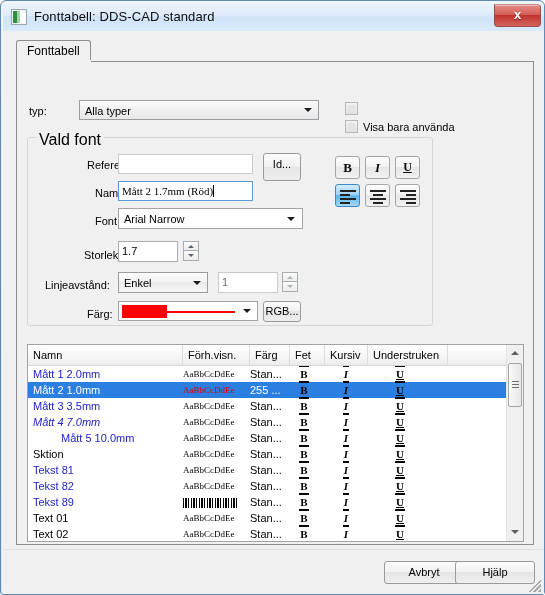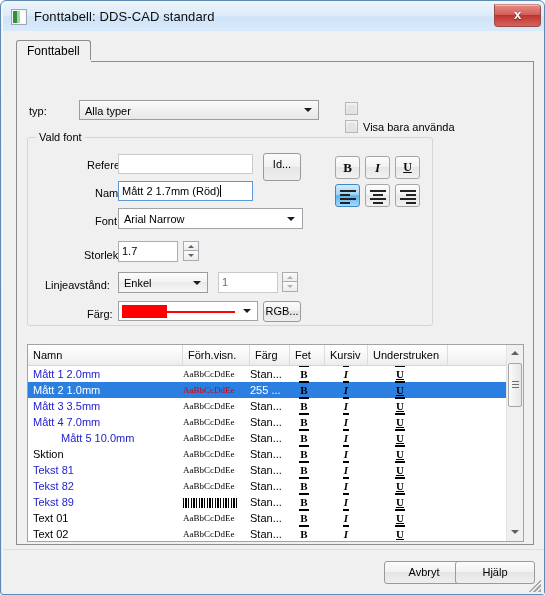--- a/index.html
+++ b/index.html
@@ -207,20 +207,21 @@
     font-family: "Liberation Sans", sans-serif;
     font-size: 11px;
     color: #000;
     padding: 0 3px;
     line-height: 18px;
     white-space: nowrap;
     overflow: hidden;
   }
   .tinput.focus {
     border-color: #5b9bd5;
+    font-family: Liberation Serif, serif;
   }
   .caret {
     display: inline-block;
     width: 1px;
     height: 12px;
     background: #000;
     vertical-align: -2px;
     margin-left: 0px;
   }
   .tinput.dis {
@@ -233,21 +234,21 @@
   .group {
     position: absolute;
     box-sizing: border-box;
     border: 1px solid #d5d5d5;
     border-top-color: #d5d5d5;
     background: transparent;
     border-radius: 3px;
   }
   .group-title {
     position: absolute;
-    font-size: 11px;
+    font-size: 16px;
     background: #f0f0f0;
     padding: 0 3px;
     white-space: nowrap;
   }
 
   
   .chk {
     position: absolute;
     width: 13px; height: 13px;
     box-sizing: border-box;
@@ -684,21 +685,21 @@
           </div>
           <div class="lvrow" style="top: 32px;">
             <div class="c name" style="color: rgb(34, 34, 204);">Mått 3  3.5mm</div>
             <div class="c prev" style="color: rgb(0, 0, 0);">AaBbCcDdEe</div>
             <div class="c col" style="color: rgb(0, 0, 0);">Stan...</div>
             <div class="c fet"><span class="glyph b">B</span></div>
             <div class="c kur"><span class="glyph i">I</span></div>
             <div class="c und"><span class="glyph u">U</span></div>
           </div>
           <div class="lvrow" style="top: 48px;">
-            <div class="c name" style="color: rgb(34, 34, 204);">Mått 4  7.0mm</div>
+            <div class="c name" style="color: rgb(34, 34, 204); font-style: italic;">Mått 4  7.0mm</div>
             <div class="c prev" style="color: rgb(0, 0, 0);">AaBbCcDdEe</div>
             <div class="c col" style="color: rgb(0, 0, 0);">Stan...</div>
             <div class="c fet"><span class="glyph b">B</span></div>
             <div class="c kur"><span class="glyph i">I</span></div>
             <div class="c und"><span class="glyph u">U</span></div>
           </div>
           <div class="lvrow" style="top: 64px;">
             <div class="c name" style="color: rgb(34, 34, 204); padding-left: 28px;">Mått 5 10.0mm</div>
             <div class="c prev" style="color: rgb(0, 0, 0);">AaBbCcDdEe</div>
             <div class="c col" style="color: rgb(0, 0, 0);">Stan...</div>

